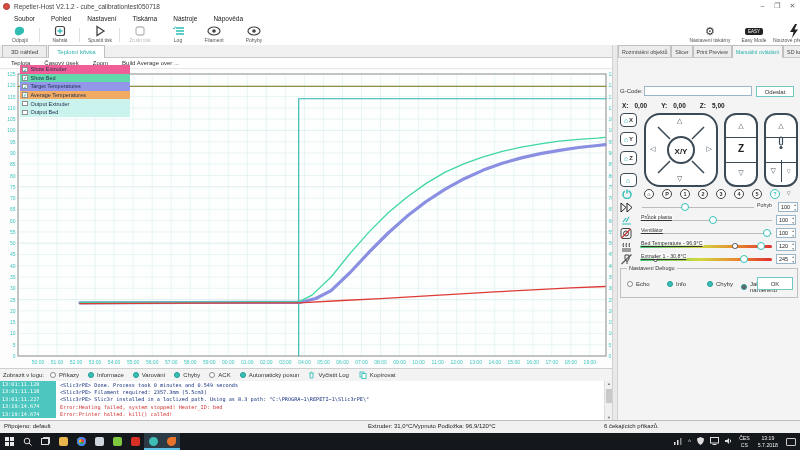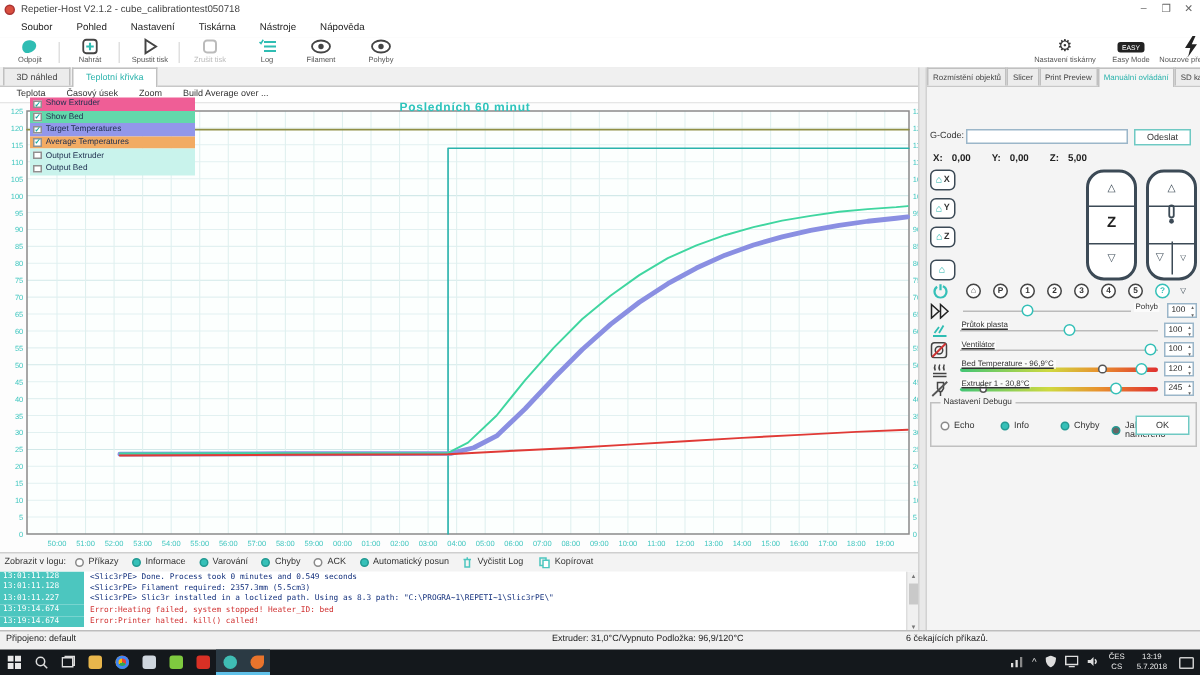--- a/index.html
+++ b/index.html
@@ -394,21 +394,20 @@
         <text x="608.5" y="18.28000000000003" text-anchor="start" font-size="5px" fill="#3fc6bf">120</text>
         <text x="15.5" y="7" text-anchor="end" font-size="5px" fill="#3fc6bf">125</text>
         <text x="608.5" y="7" text-anchor="start" font-size="5px" fill="#3fc6bf">125</text>
         <rect x="18" y="5" width="588" height="282" fill="none" stroke="#8a8a8a" stroke-width="1"></rect>
         <polyline points="18.0,17.4 605.9,17.4" fill="none" stroke="#8f8f45" stroke-width="1.2" stroke-linejoin="round" stroke-linecap="round"></polyline>
         <polyline points="298.7,287.0 298.7,29.8 605.9,29.8" fill="none" stroke="#2ab3ac" stroke-width="1.1" stroke-linejoin="round" stroke-linecap="round"></polyline>
         <polyline points="79.9,233.8 190.2,233.5 300.6,233.3 315.8,229.5 331.1,221.6 350.1,203.5 369.1,183.2 388.2,164.0 407.2,147.1 426.2,132.5 445.2,120.1 464.3,109.7 483.3,101.1 502.3,94.3 521.4,88.9 540.4,84.6 559.4,81.3 578.5,78.5 597.5,76.5 605.1,75.6" fill="none" stroke="#8a8fe2" stroke-width="3.2" stroke-linejoin="round" stroke-linecap="round"></polyline>
         <polyline points="79.9,233.3 190.2,233.1 298.7,232.9 312.0,226.1 331.1,208.0 350.1,184.4 369.1,162.9 388.2,143.7 407.2,128.0 426.2,114.4 445.2,103.1 464.3,94.6 483.3,87.8 502.3,82.4 521.4,78.1 540.4,74.9 559.4,72.2 578.5,70.4 597.5,69.1 605.1,68.4" fill="none" stroke="#3fd6a0" stroke-width="1.3" stroke-linejoin="round" stroke-linecap="round"></polyline>
         <polyline points="79.9,234.7 190.2,234.2 298.7,233.8 342.5,231.5 380.5,229.7 418.6,227.4 456.7,225.2 494.7,222.9 532.8,220.9 570.8,218.9 605.1,217.5" fill="none" stroke="#e03a36" stroke-width="1.3" stroke-linejoin="round" stroke-linecap="round"></polyline>
       </svg>
-    <div id="chart-title">Posledních 60 minut</div>
     <div id="legend">
         <div class="lg-row" style="background: rgb(239, 94, 150);">
           <span class="lg-box">✓</span>
           <span class="lg-label">Show Extruder</span>
         </div>
         <div class="lg-row" style="background: rgb(99, 216, 171);">
           <span class="lg-box">✓</span>
           <span class="lg-label">Show Bed</span>
         </div>
         <div class="lg-row" style="background: rgb(146, 151, 234);">
@@ -539,20 +538,30 @@
         <span>Y</span>
       </div>
     <div class="homebtn" style="top:106px;">
         <span class="h">⌂</span>
         <span>Z</span>
       </div>
     <div class="homebtn" style="top:128px;">
         <span class="h">⌂</span>
       </div>
 
+    <div id="pad-xy">
+      <svg width="70" height="70">
+        <path d="M12 12 L24 24 M58 12 L46 24 M12 58 L24 46 M58 58 L46 46" stroke="#3c4a56" stroke-width="1.5" fill="none"></path>
+      </svg>
+      <span class="pad-ar" style="left:31px; top:2px;">△</span>
+      <span class="pad-ar" style="left:31px; bottom:2px;">▽</span>
+      <span class="pad-ar" style="left:4px; top:30px;">◁</span>
+      <span class="pad-ar" style="right:4px; top:30px;">▷</span>
+      <div class="ctr">X/Y</div>
+    </div>
 
     <div id="pad-z">
       <div class="hline" style="top:22px;"></div>
         <div class="hline" style="top:47px;"></div>
       <div class="pad-ar" style="position:static; line-height:21px;">△</div>
       <div class="zl">Z</div>
       <div class="pad-ar" style="position:static; line-height:22px;">▽</div>
     </div>
 
     <div id="pad-e">

